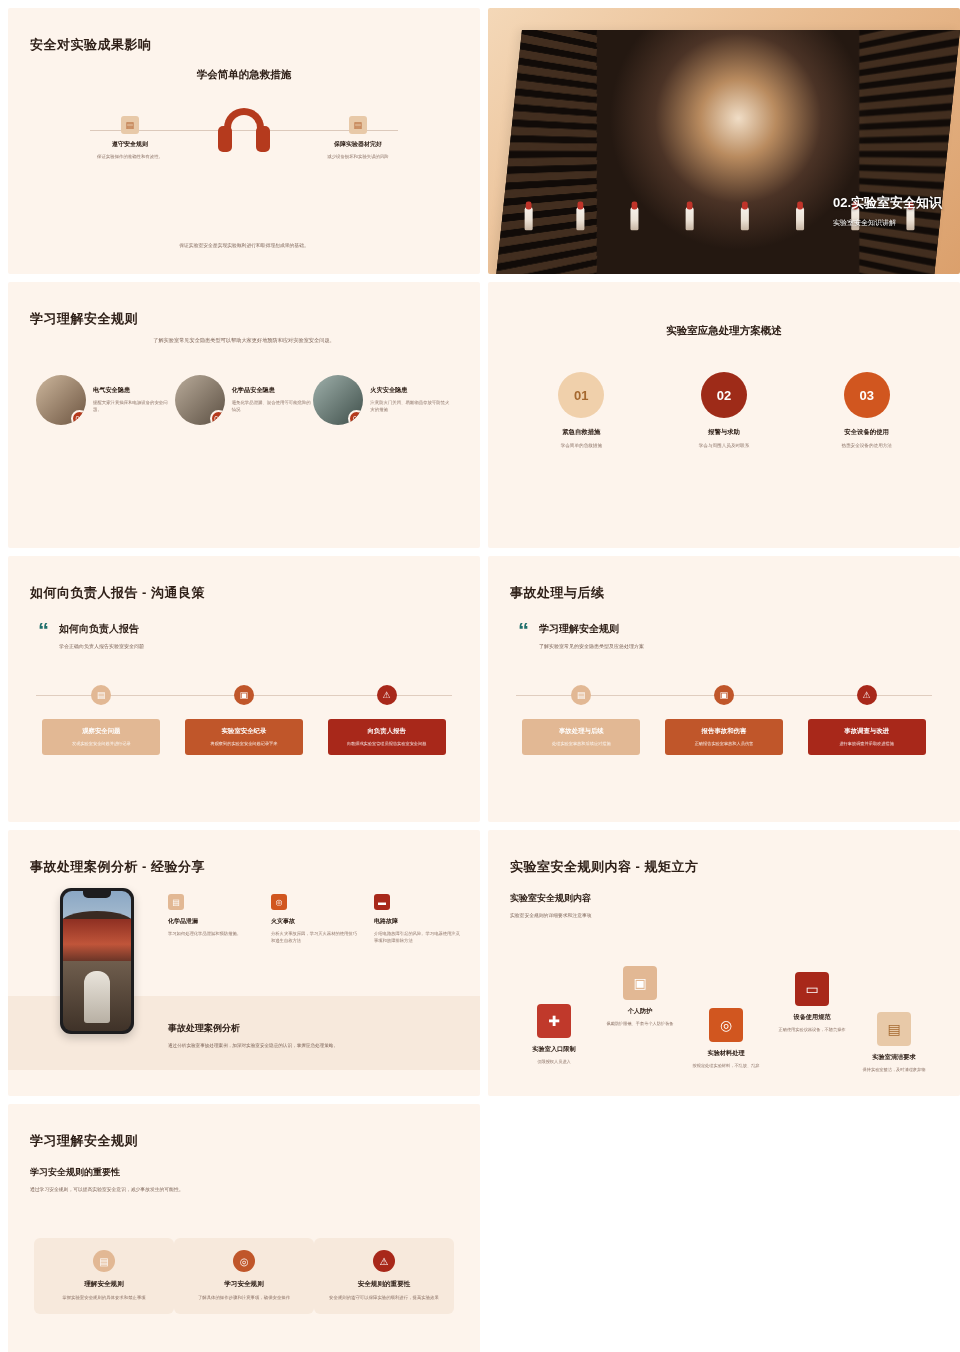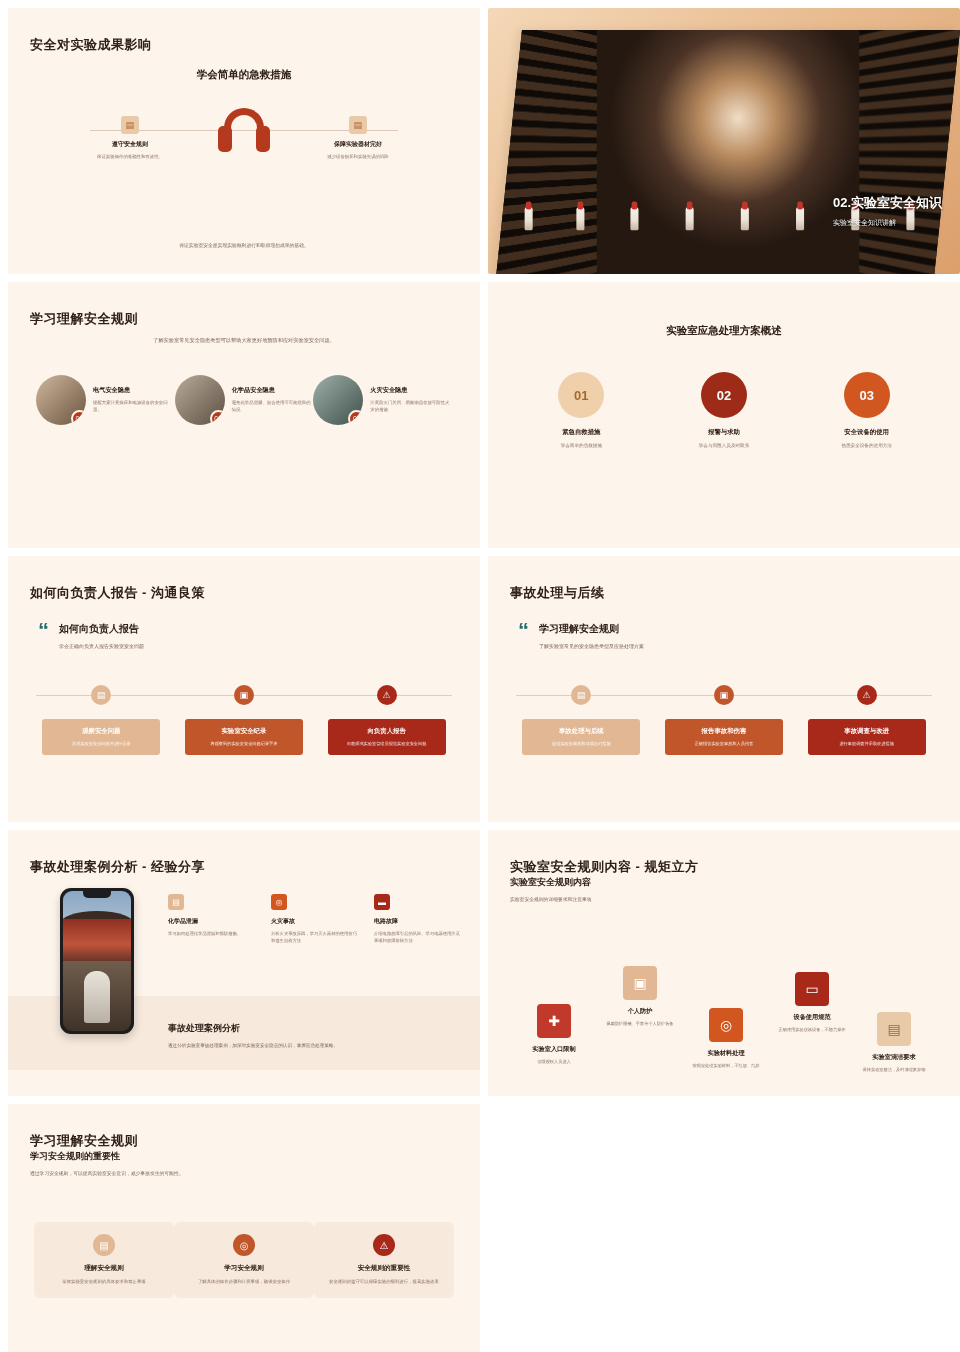--- a/index.html
+++ b/index.html
@@ -280,21 +280,21 @@
     position: absolute;
     left: 160px; right: 26px; bottom: 46px;
   }
   .case-foot .ft { font-size: 9px; font-weight: bold; color: #2f2018; }
   .case-foot .fd { font-size: 4.6px; color: #7a6155; margin-top: 7px; line-height: 1.7; }
   .case-band {
     position: absolute; left: 0; right: 0; bottom: 26px; height: 74px;
     background: #f7e9dc;
   }
   
-  .rule-head-t { font-size: 9px; font-weight: bold; color: #2f2018; }
+  .rule-head-t { font-size: 9px; font-weight: bold; color: #2f2018; margin-top: 16px; }
   .rule-head-d { font-size: 4.8px; color: #7a6155; margin-top: 7px; }
   .rules {
     position: absolute;
     left: 18px; right: 18px; bottom: 14px;
     height: 120px;
   }
   .rule {
     position: absolute;
     width: 96px;
     text-align: center;

